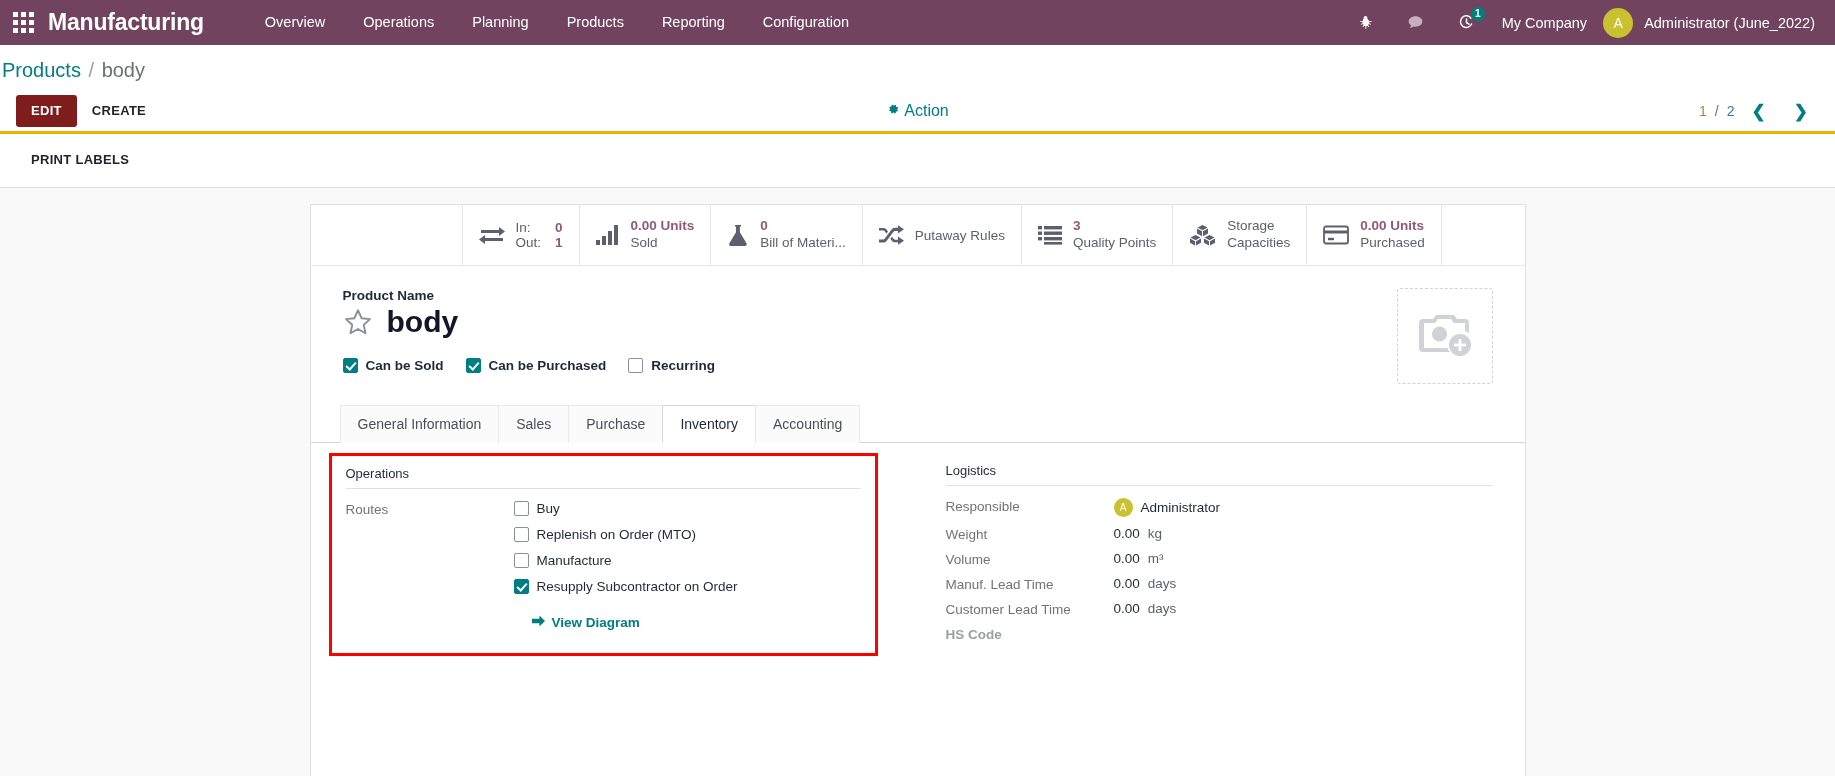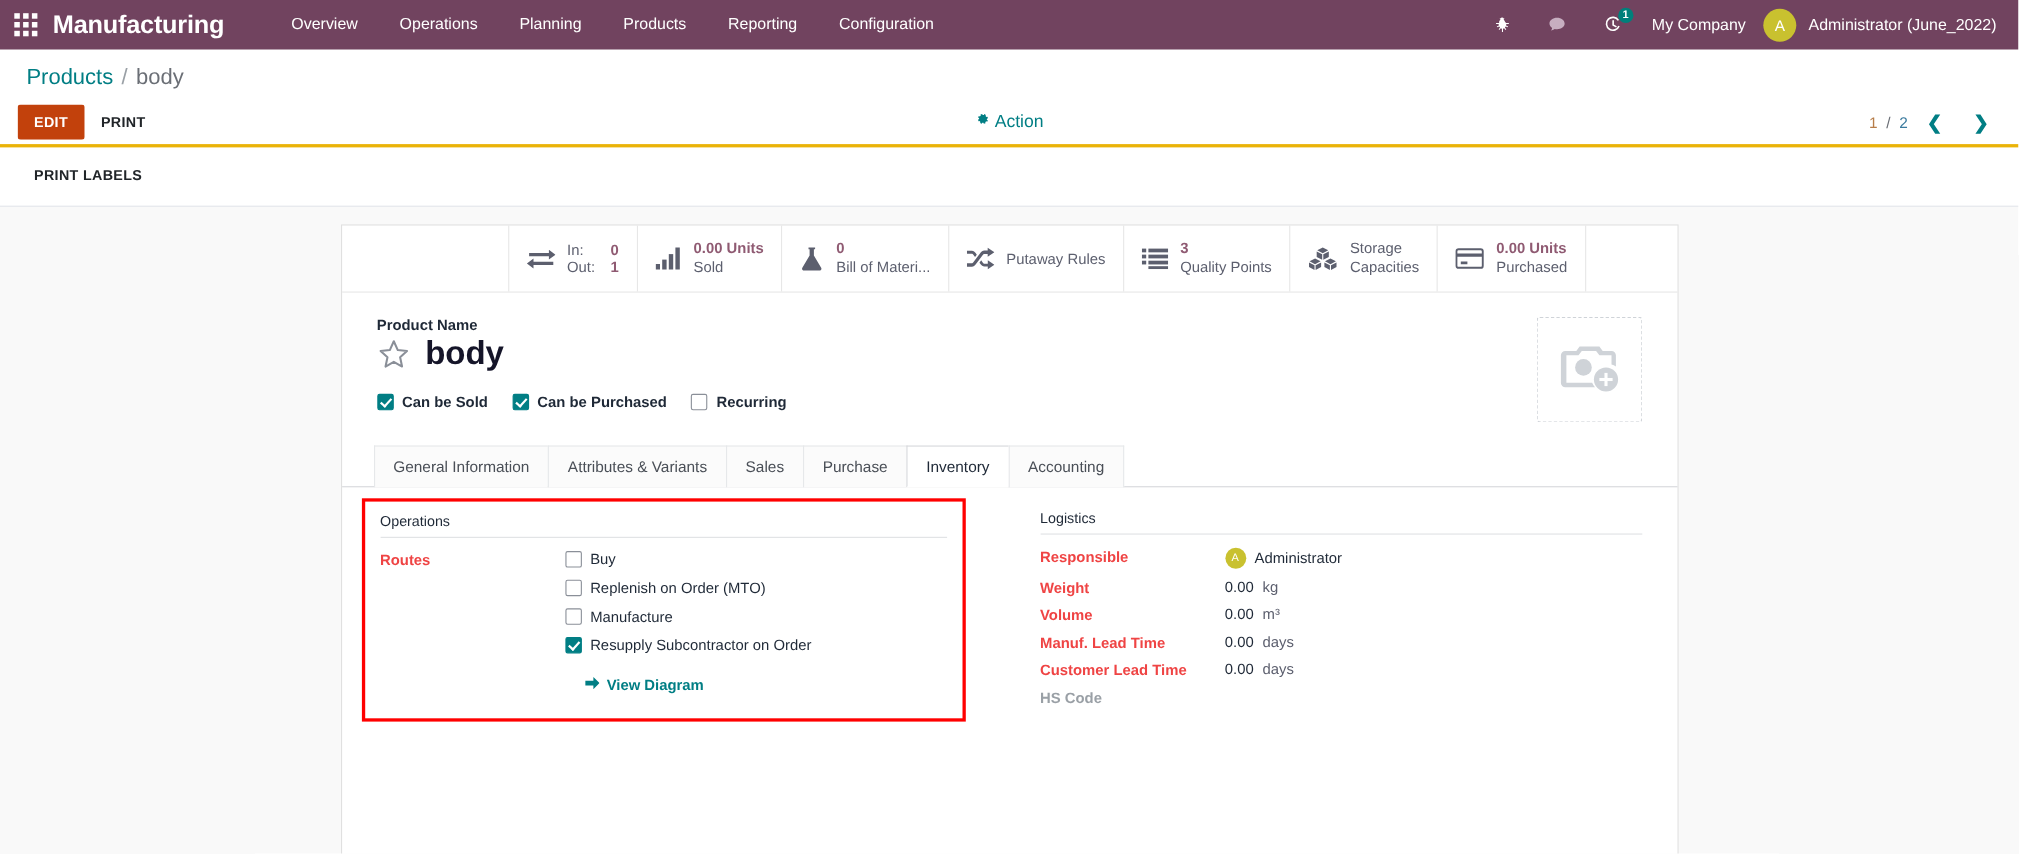--- a/index.html
+++ b/index.html
@@ -62,39 +62,39 @@
     width: 30px; height: 30px; border-radius: 50%;
     background: #c9c12f; color: #ffffff;
     display: flex; align-items: center; justify-content: center;
     font-size: 14px; margin-right: 11px;
   }
   .user-name { font-size: 14.5px; white-space: nowrap; }
 
   
   .control-panel { background: #ffffff; border-bottom: 1px solid #dee2e6; }
   .breadcrumb {
-    padding: 12px 16px 4px 24px;
+    padding: 12px 16px 4px 2px;
     font-size: 20px; line-height: 1.3;
   }
   .breadcrumb a { color: #017e84; text-decoration: none; }
   .breadcrumb .sep { color: #9aa0a6; margin: 0 2px; }
   .breadcrumb .current { color: #6b6f76; }
 
   .btn-row {
     display: flex; align-items: center;
     padding: 4px 16px 0 16px;
     position: relative; height: 44px;
   }
   .btn {
     font-size: 13px; font-weight: bold; letter-spacing: 0.3px;
     padding: 7px 14px; border-radius: 3px;
     cursor: pointer; border: 1px solid transparent;
     line-height: 1.25;
   }
-  .btn-primary { background: #c2410c; color: #ffffff; }
+  .btn-primary { background: #7f1d1d; color: #ffffff; }
   .btn-secondary { background: transparent; color: #212529; }
   .action-menu {
     position: absolute; left: 50%; transform: translateX(-50%);
     color: #017e84; font-size: 16px; cursor: pointer;
     display: flex; align-items: center; gap: 5px; font-weight: normal;
   }
   .pager {
     margin-left: auto; display: flex; align-items: center; gap: 6px;
     font-size: 14px; color: #6b6f76;
   }
@@ -196,21 +196,21 @@
   .col { width: 50%; padding-right: 54px; }
   .col.right { padding-left: 28px; padding-right: 0; }
   .group-title {
     font-size: 13px; color: #1f2937;
     border-bottom: 1px solid #dfe1e4;
     padding-bottom: 7px; margin-bottom: 12px;
   }
   .field-row { display: flex; align-items: flex-start; margin-bottom: 9px; }
   .field-label {
     width: 168px; flex: 0 0 168px;
-    font-size: 13.5px; font-weight: bold; color: #ef4444;
+    font-size: 13.5px; font-weight: normal; color: #737373;
     padding-top: 1px;
   }
   .field-label.muted { color: #9aa0a6; font-weight: bold; }
   .field-val { font-size: 13.5px; color: #1f2937; display: flex; align-items: center; gap: 8px;}
   .unit { color: #5c5f6e; }
   .mini-avatar {
     width: 19px; height: 19px; border-radius: 50%;
     background: #c9c12f; color: #fff; font-size: 10px;
     display: flex; align-items: center; justify-content: center;
   }
@@ -277,21 +277,21 @@
 </div>
 
 <div class="control-panel">
   <div class="breadcrumb">
     <a>Products</a>
     <span class="sep">/</span>
     <span class="current">body</span>
   </div>
   <div class="btn-row">
     <button class="btn btn-primary">EDIT</button>
-    <button class="btn btn-secondary">PRINT</button>
+    <button class="btn btn-secondary">CREATE</button>
     <div class="action-menu">
       <span>
         <svg width="13" height="13" viewBox="0 0 16 16" fill="#017e84">
           <path d="M8 5.2A2.8 2.8 0 1 0 8 10.8 2.8 2.8 0 0 0 8 5.2zm0 4.3a1.5 1.5 0 1 1 0-3 1.5 1.5 0 0 1 0 3z"></path>
           <path d="M14 9.1l-1.2-.4a4.9 4.9 0 0 0 0-1.4l1.2-.4-.5-1.9-1.2.3a4.9 4.9 0 0 0-1-1l.4-1.2L9.9 2l-.5 1.2a4.9 4.9 0 0 0-1.4 0L7.6 2l-1.9.5.3 1.2a4.9 4.9 0 0 0-1 1l-1.2-.4L2.9 6l1.2.5a4.9 4.9 0 0 0 0 1.4L2.9 8.3l.5 1.9 1.2-.3a4.9 4.9 0 0 0 1 1l-.4 1.2 1.9.8.5-1.2a4.9 4.9 0 0 0 1.4 0l.4 1.2 1.9-.5-.3-1.2a4.9 4.9 0 0 0 1-1l1.2.4.8-1.9z"></path>
         </svg>
       </span>
       <span>Action</span>
     </div>
     <div class="pager">
@@ -453,21 +453,20 @@
           <circle cx="43" cy="35" r="11"></circle>
           <rect x="41.6" y="29" width="2.8" height="12" fill="#ffffff"></rect>
           <rect x="37" y="33.6" width="12" height="2.8" fill="#ffffff"></rect>
         </svg>
       </span>
     </div>
   </div>
 
   <div class="tabs">
     <div class="tab">General Information</div>
-    <div class="tab">Attributes &amp; Variants</div>
     <div class="tab">Sales</div>
     <div class="tab">Purchase</div>
     <div class="tab active">Inventory</div>
     <div class="tab">Accounting</div>
   </div>
 
   <div class="tab-pane">
     <div class="col">
       <div class="highlight-box">
         <div class="group-title">Operations</div>

